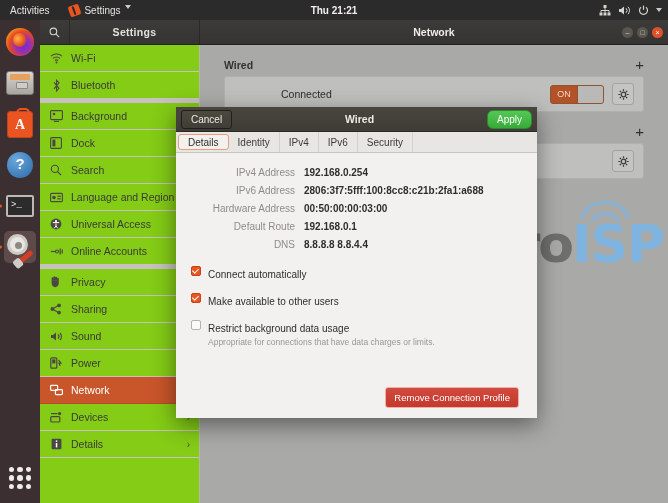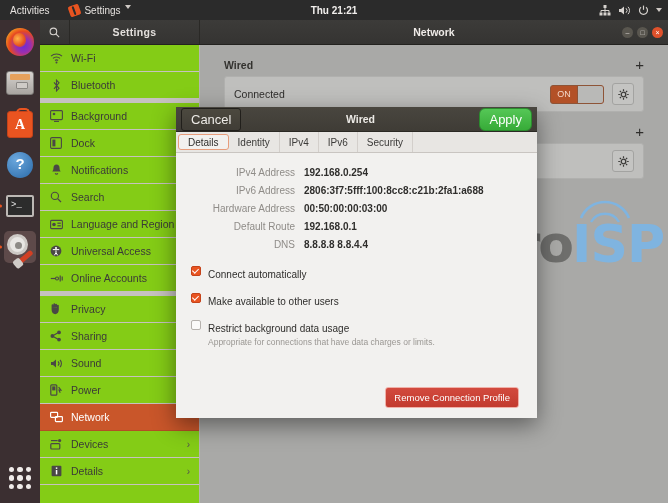--- a/index.html
+++ b/index.html
@@ -136,21 +136,21 @@
   .p-sect{
     margin:12px 24px 0 24px; display:flex; align-items:center; justify-content:space-between;
   }
   .p-sect h3{ font-size:10.5px; color:#33322f; font-weight:bold; }
   .plus{ font-size:15px; color:#2f2e2c; line-height:1; }
   .p-card{
     margin:4px 24px 0 24px; background:#bfbfbd; border:1px solid #b0b0ae;
     border-radius:3px; height:36px; display:flex;align-items:center;
     padding:0 9px; justify-content:space-between;
   }
-  .p-card .lbl{ font-size:10.5px; color:#2f2e2c; }
+  .p-card .lbl{ font-size:10.5px; color:#2f2e2c;margin-left:47px; }
   .p-right{ display:flex;align-items:center;gap:8px; }
   .toggle{
     width:54px;height:19px;border-radius:3px;border:1px solid #8e5437;
     background:#b35127; display:flex;align-items:center;overflow:hidden;
   }
   .toggle .on-txt{ flex:1; text-align:center; color:#f3d6c8; font-size:9px; }
   .toggle .knob{ width:26px;height:100%; background:#b9b9b7; border-left:1px solid #8e5437; }
   .gearbtn{
     width:22px;height:22px;border:1px solid #a3a3a1;border-radius:3px;
     background:#c4c4c2; display:flex;align-items:center;justify-content:center;
@@ -170,21 +170,21 @@
     z-index:50; background:#f2f1ef;
     box-shadow:0 7px 22px rgba(0,0,0,.45);
     display:flex; flex-direction:column; overflow:hidden;
   }
   #dlg-head{
     height:25px; background:linear-gradient(#49463f,#3f3c36);
     display:flex;align-items:center;justify-content:space-between;
     padding:0 5px; color:#eceae6; border-bottom:1px solid #2b2924;
   }
   .d-btn{
-    font-size:13px; padding:3px 9px; border-radius:3px;
+    font-size:10px; padding:3px 9px; border-radius:3px;
     border:1px solid #211f1b; background:linear-gradient(#4c493f,#403d36); color:#eceae6;
   }
   .d-btn.apply{ background:linear-gradient(#55c756,#37ab38); border-color:#2b8a2e; color:#fff;border-radius:6px; }
   #dlg-title{ font-size:10.5px; font-weight:bold; flex:1; text-align:center; }
   #tabs{
     height:21px; background:#e8e6e3; border-bottom:1px solid #c9c5c1;
     display:flex; align-items:stretch; font-size:10px;
   }
   .tab{
     padding:0 9px; display:flex;align-items:center; color:#3c3b39;
@@ -347,29 +347,20 @@
       <span>Background</span>
     </div>
     <div class="s-item">
       <span class="sic">
         <svg width="12" height="12" viewBox="0 0 12 12">
             <rect x="0.6" y="0.6" width="10.8" height="10.8" rx="1.4" stroke="#4a4845" stroke-width="1.1" fill="none"></rect>
             <rect x="2.4" y="2.6" width="3" height="6.8" fill="#4a4845"></rect>
           </svg>
       </span>
       <span>Dock</span>
-    </div>
-    <div class="s-item">
-      <span class="sic">
-        <svg width="11" height="12" viewBox="0 0 11 12">
-            <path d="M5.5 0.6c-2 0-3 1.4-3 3.2 0 2.6-1.2 3.6-1.2 3.6h8.4S8.5 6.4 8.5 3.8c0-1.8-1-3.2-3-3.2z" fill="#4a4845"></path>
-            <path d="M4.2 9.2a1.4 1.4 0 002.6 0" stroke="#4a4845" stroke-width="1.1" fill="none"></path>
-          </svg>
-      </span>
-      <span>Notifications</span>
     </div>
     <div class="s-item">
       <span class="sic">
         <svg width="12" height="12" viewBox="0 0 12 12">
             <circle cx="4.9" cy="4.9" r="3.6" stroke="#4a4845" stroke-width="1.1" fill="none"></circle>
             <path d="M7.6 7.6l3.4 3.4" stroke="#4a4845" stroke-width="1.2"></path>
           </svg>
       </span>
       <span>Search</span>
     </div>

